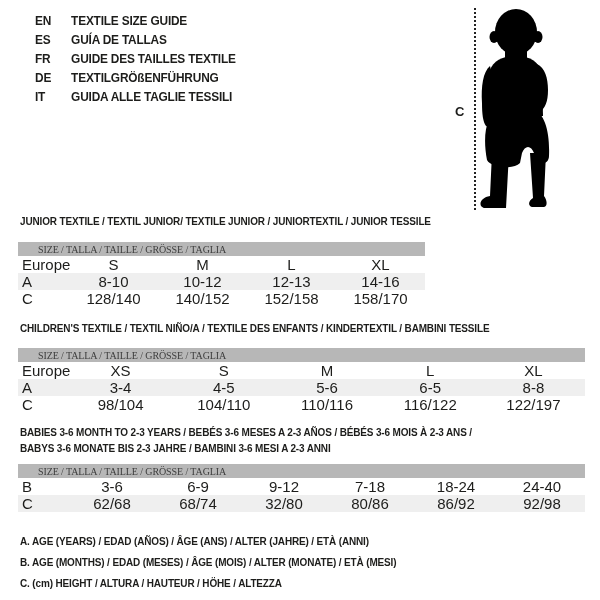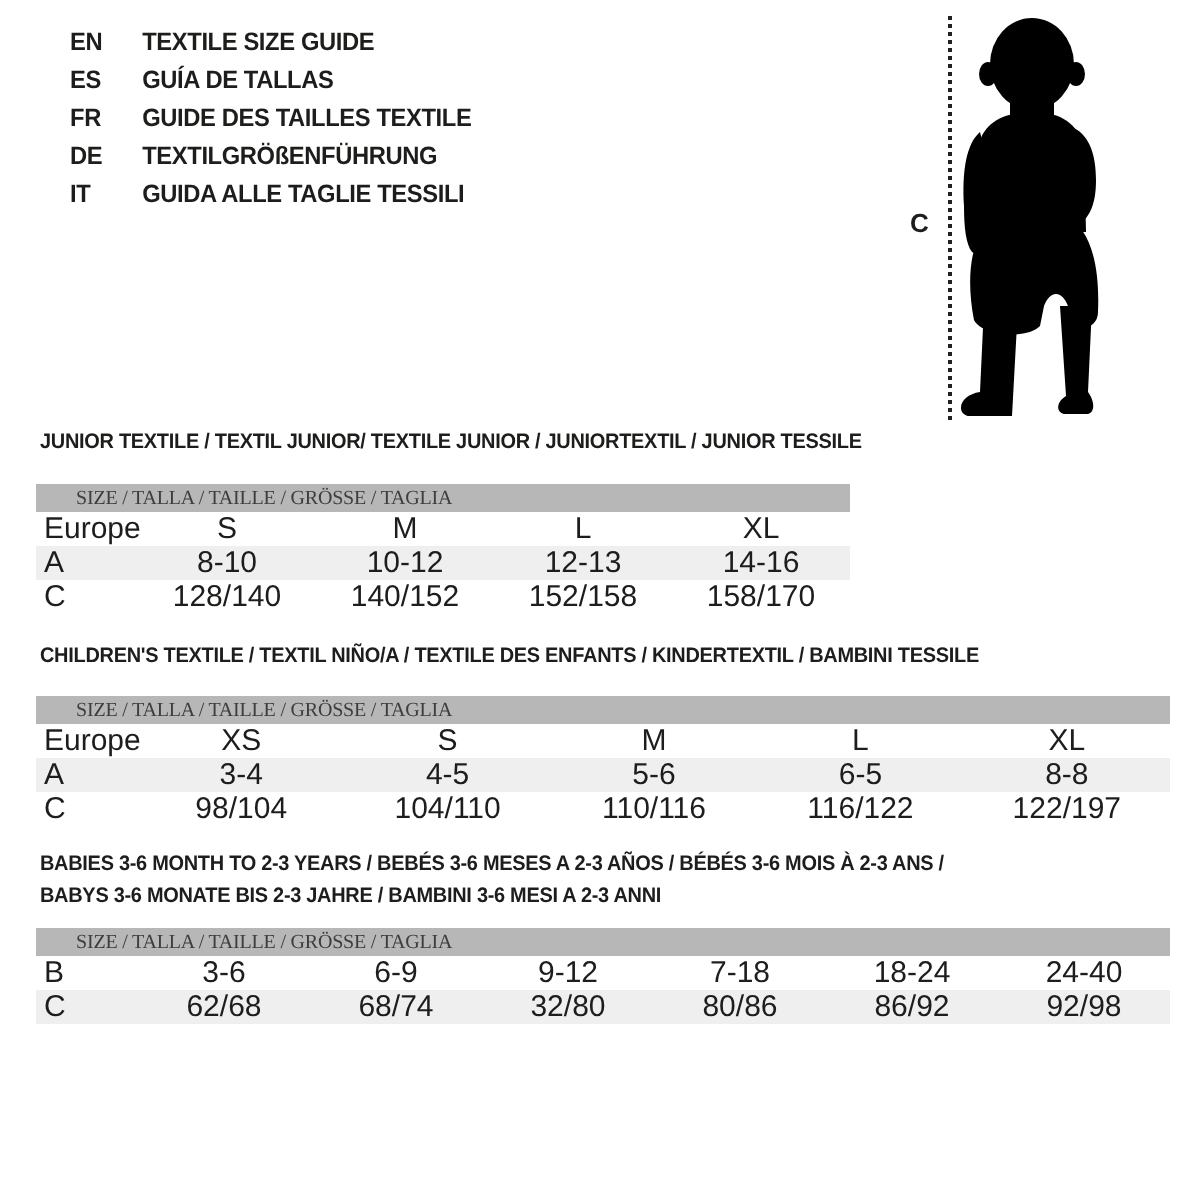--- a/index.html
+++ b/index.html
@@ -166,14 +166,19 @@
       <span class="lbl">C</span>
       <span class="cell">62/68</span>
       <span class="cell">68/74</span>
       <span class="cell">32/80</span>
       <span class="cell">80/86</span>
       <span class="cell">86/92</span>
       <span class="cell">92/98</span>
     </div>
   </div>
 
+  <div class="footnotes">
+    <div class="footnote">A. AGE (YEARS) / EDAD (AÑOS) / ÂGE (ANS) / ALTER (JAHRE) / ETÀ (ANNI)</div>
+    <div class="footnote">B. AGE (MONTHS) / EDAD (MESES) / ÂGE (MOIS) / ALTER (MONATE) / ETÀ (MESI)</div>
+    <div class="footnote">C. (cm) HEIGHT / ALTURA / HAUTEUR / HÖHE / ALTEZZA</div>
+  </div>
 
 </div>
 
 </body></html>

